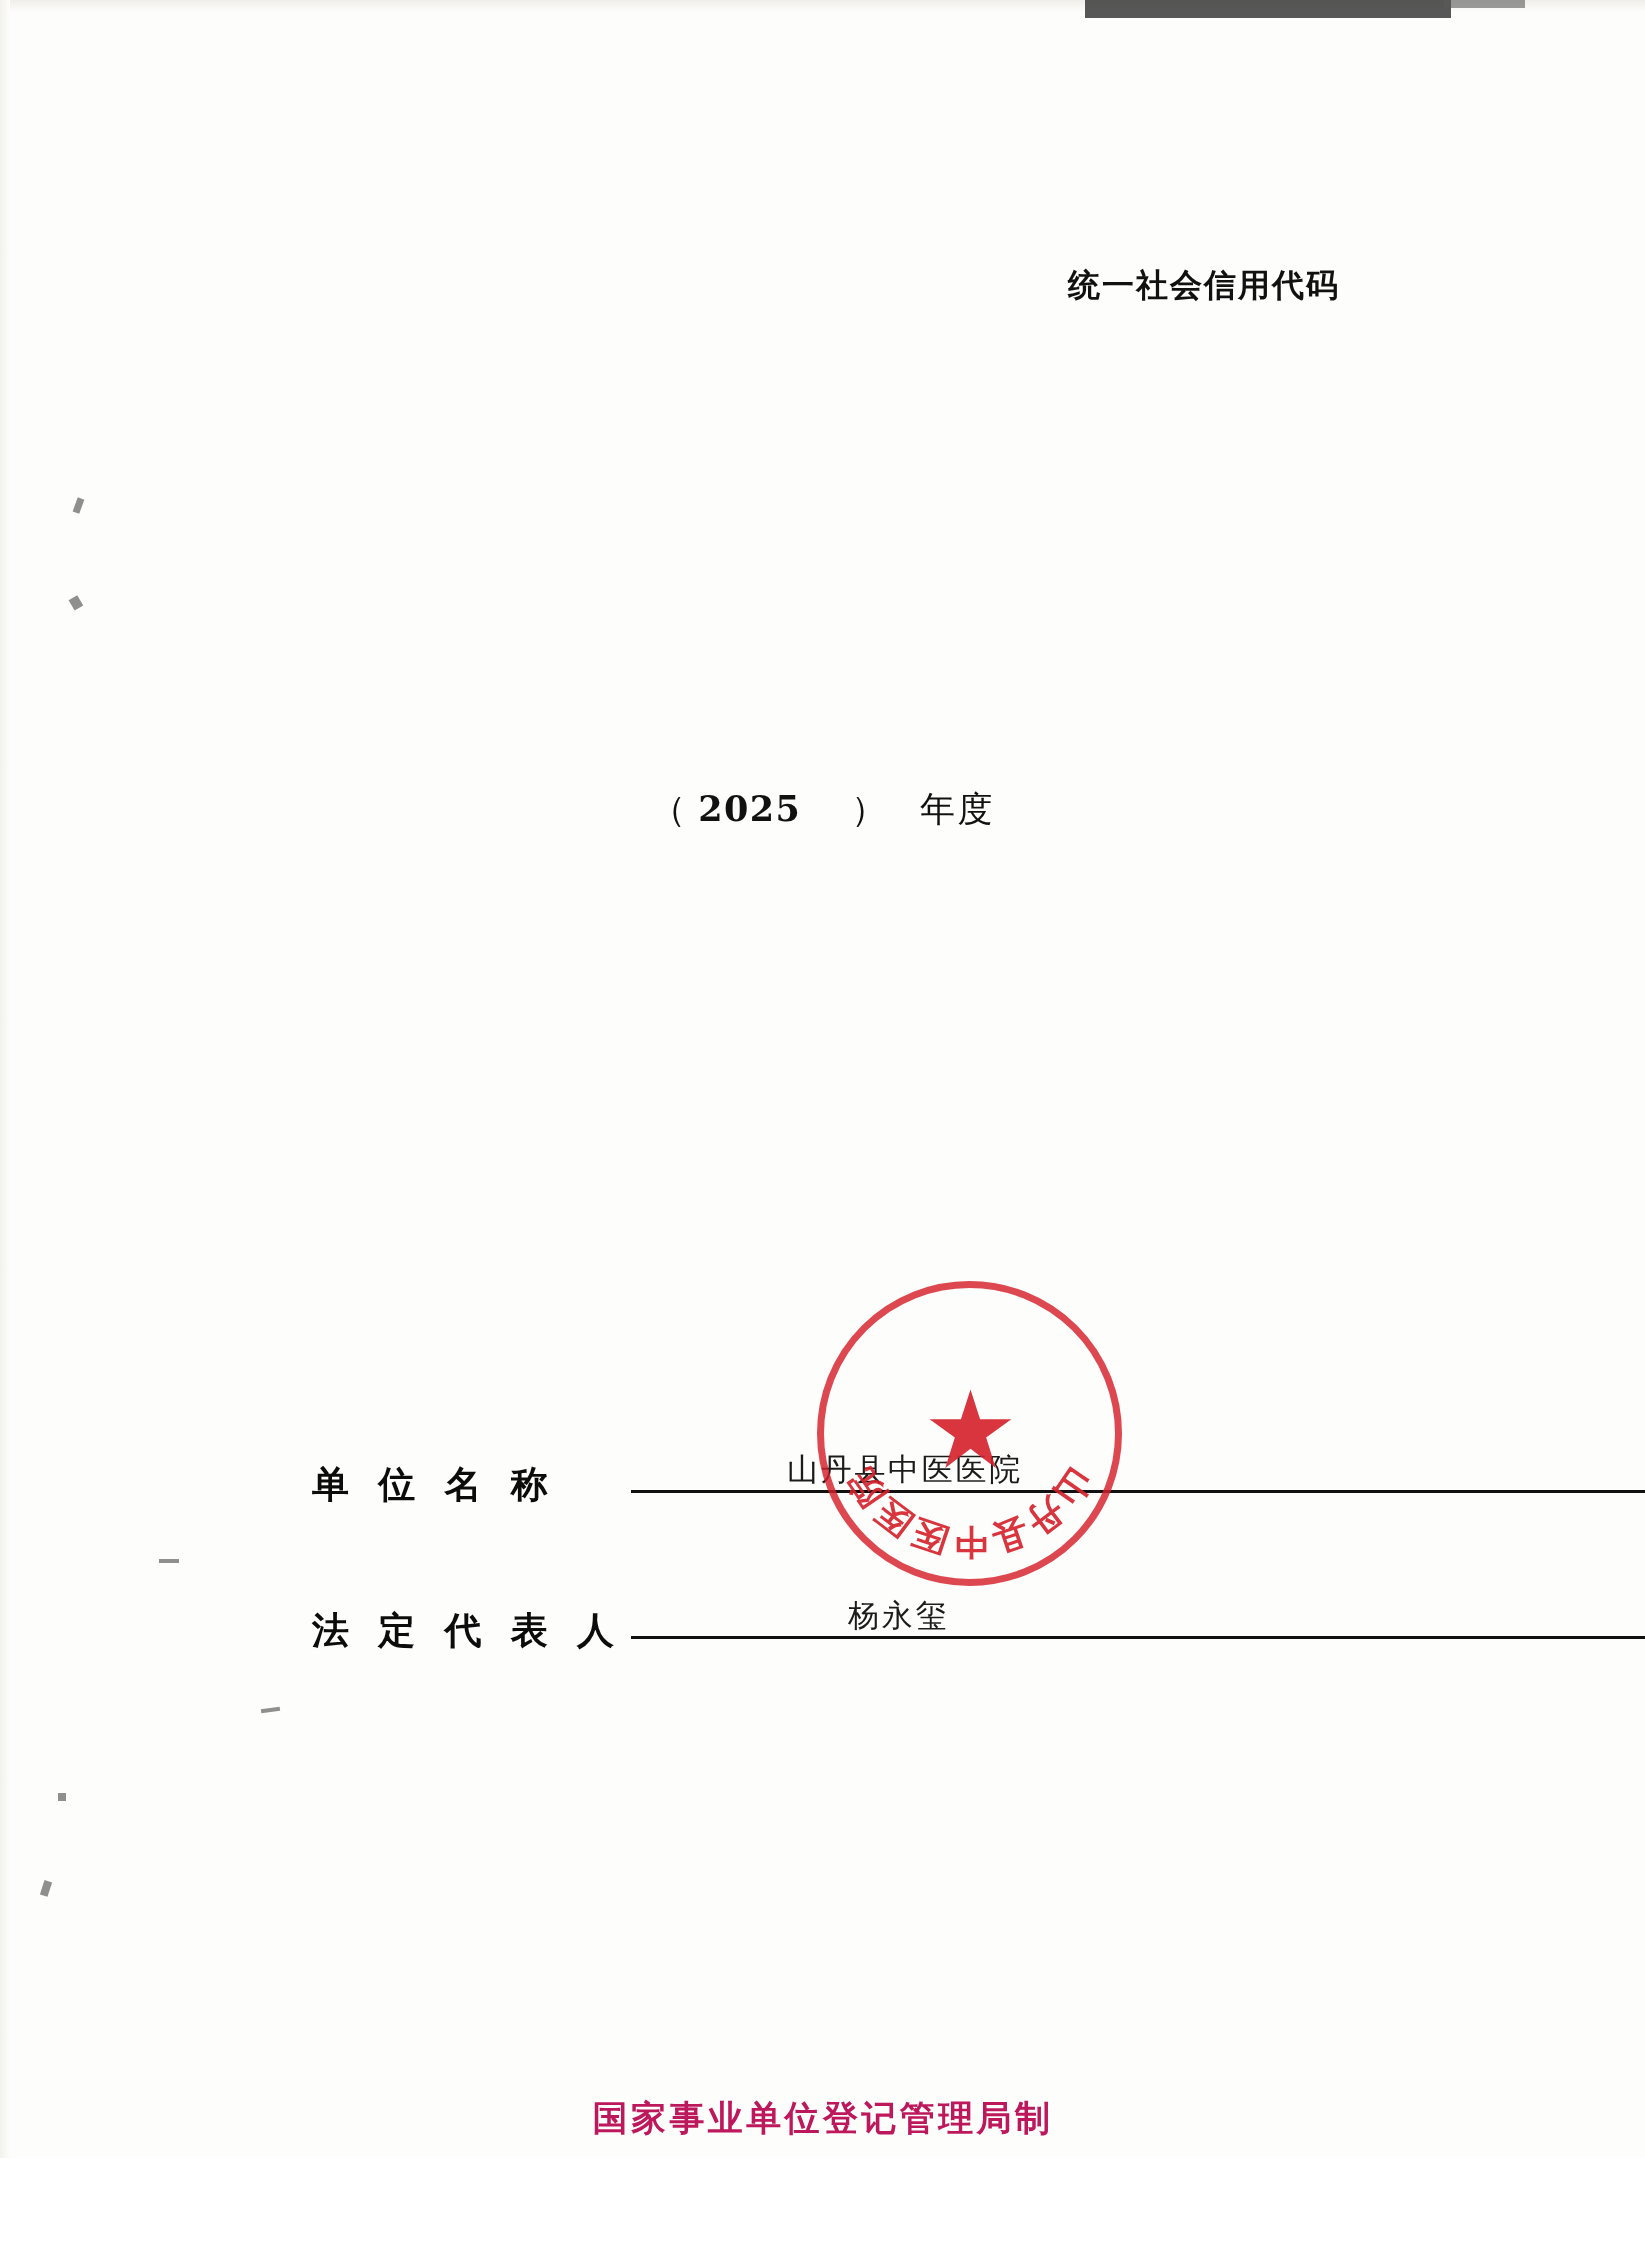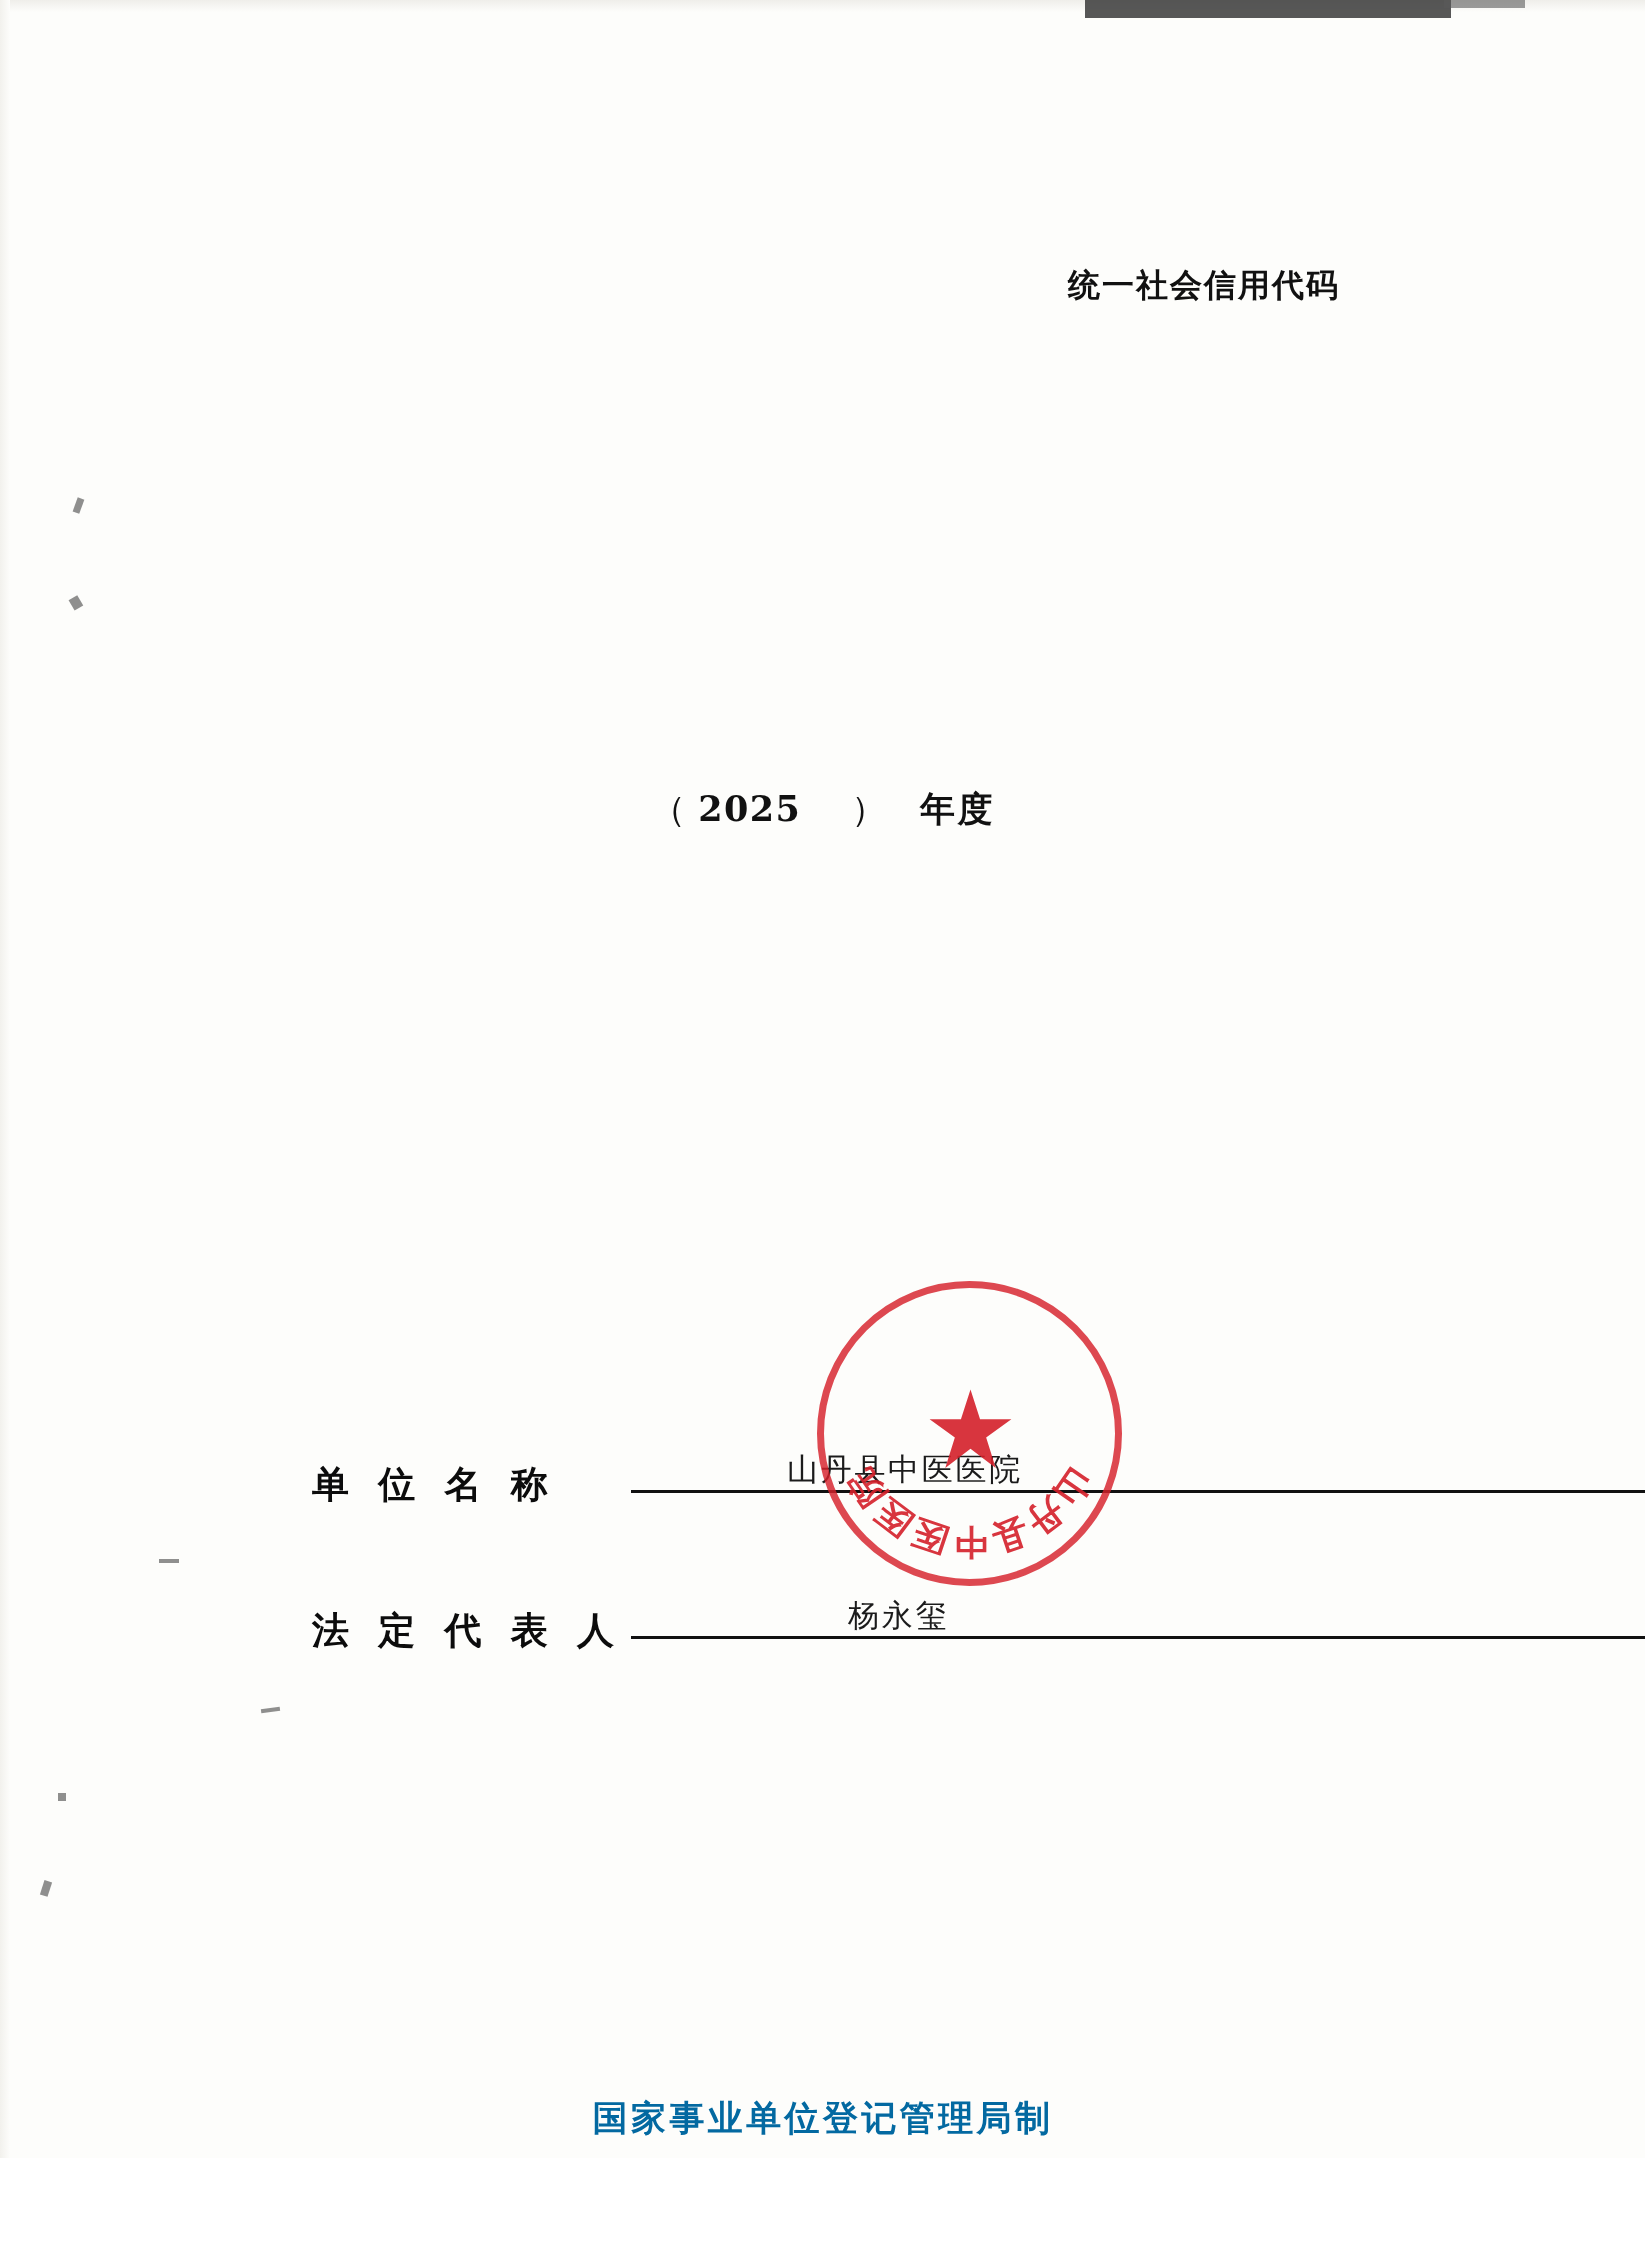--- a/index.html
+++ b/index.html
@@ -92,21 +92,21 @@
   }
   .year-line .paren-l { letter-spacing: 1.4px; }
   .year-line .year-val {
     display: inline-block;
     min-width: 142px;
     text-align: left;
     font-weight: 600;
     letter-spacing: 1.4px;
   }
   .year-line .paren-r { letter-spacing: 1.4px; }
-  .year-line .suffix { letter-spacing: 2.7px; margin-left: 21px; font-weight: bold; }
+  .year-line .suffix { letter-spacing: 2.7px; margin-left: 21px; }
 
   
   .field {
     position: absolute;
     height: 54px;
   }
   .field-label {
     position: absolute;
     left: 0;
     top: 16px;
@@ -136,21 +136,21 @@
 
   .footer {
     position: absolute;
     top: 2095px;
     left: 0;
     width: 1646px;
     text-align: center;
     font-size: 35px;
     font-weight: bold;
     letter-spacing: 3.4px;
-    color: #0369a1;
+    color: #be185d;
     font-family: "DejaVu Serif", serif;
   }
 
   
   .seal {
     position: absolute;
     top: 1281px;
     left: 817px;
     width: 305px;
     height: 305px;

